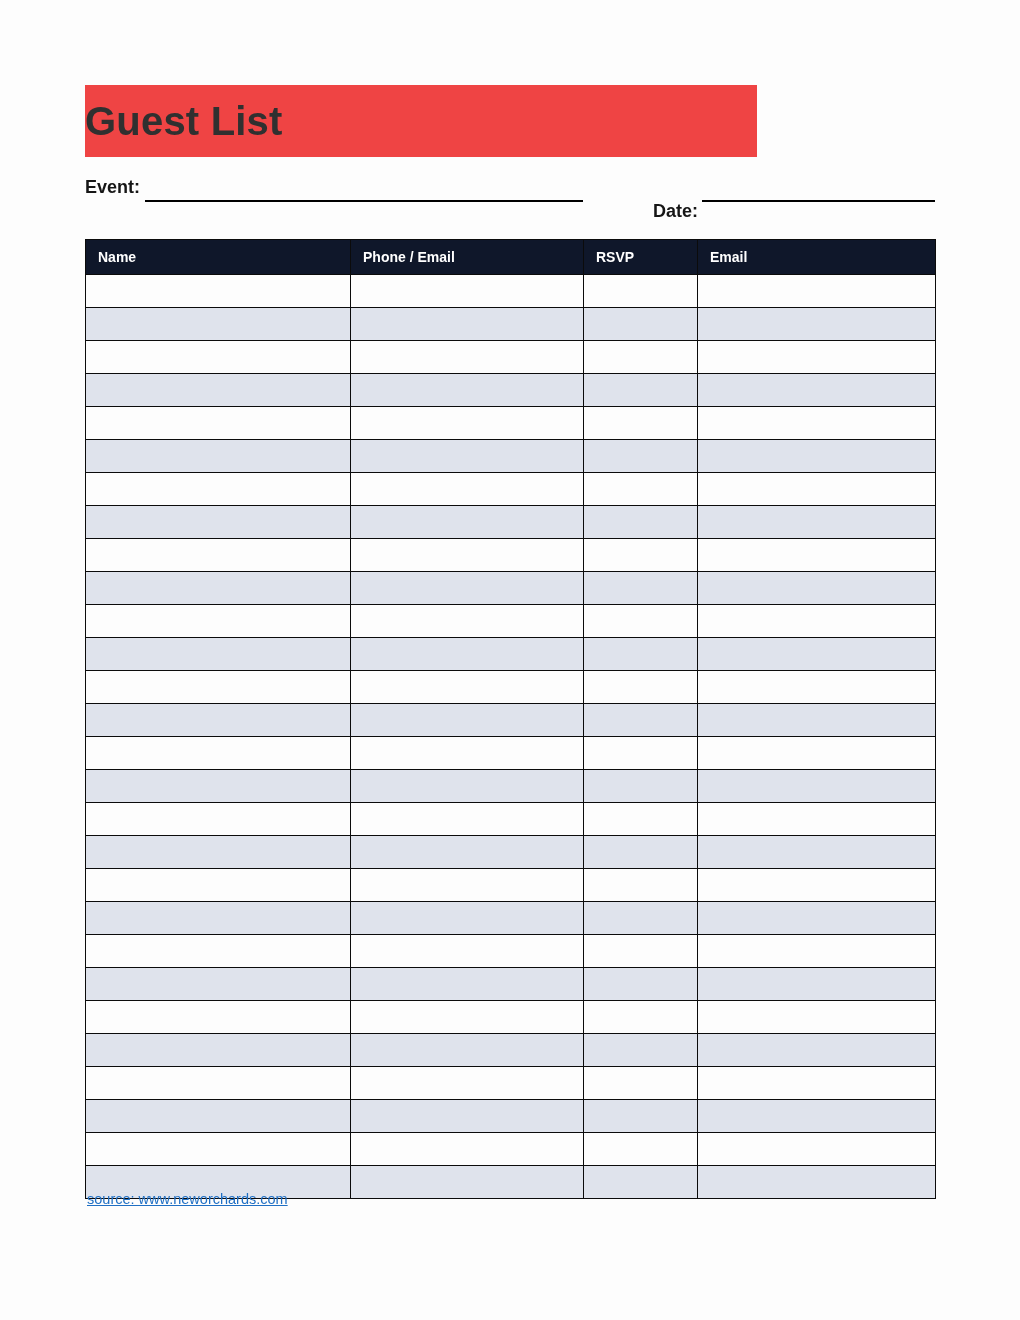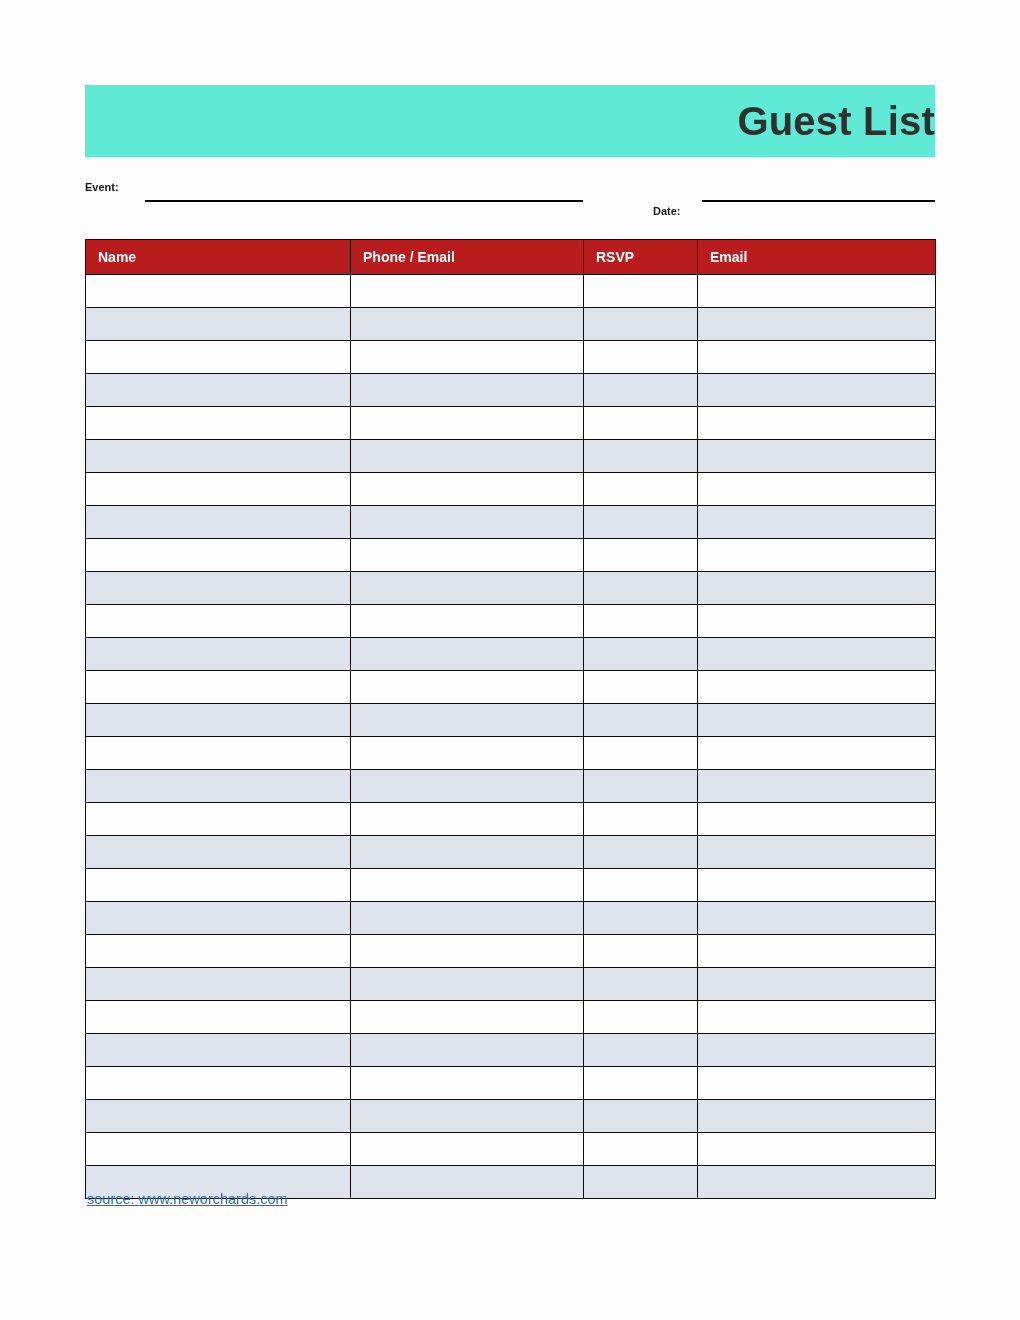--- a/index.html
+++ b/index.html
@@ -19,46 +19,46 @@
     width: 1020px;
     height: 1320px;
     box-sizing: border-box;
   }
 
   
   .title-banner {
     position: absolute;
     left: 85px;
     top: 85px;
-    width: 850px;
+    width: 672px;
     height: 72px;
-    background: #5eead4;
+    background: #ef4444;
     display: flex;
     align-items: center;
-    justify-content: flex-end;
+    justify-content: flex-start;
   }
   .title-text {
     font-size: 40px;
     font-weight: bold;
     color: #303030;
     letter-spacing: 0.2px;
     line-height: 1;
   }
 
   
   .meta-row {
     position: absolute;
     left: 85px;
     top: 178px;
     width: 850px;
     height: 26px;
   }
   .meta-label {
     position: absolute;
-    font-size: 11px;
+    font-size: 18px;
     font-weight: bold;
     color: #161616;
     top: 0px;
     line-height: 18px;
     white-space: nowrap;
   }
   .meta-rule {
     position: absolute;
     border-bottom: 2px solid #000;
     top: 22px;
@@ -77,21 +77,21 @@
     border-collapse: collapse;
     table-layout: fixed;
   }
   .guest-table th,
   .guest-table td {
     border: 1.6px solid #0b0b0b;
     padding: 0;
     margin: 0;
   }
   .guest-table thead th {
-    background: #b91c1c;
+    background: #0f172a;
     color: #ffffff;
     font-size: 14px;
     font-weight: bold;
     text-align: left;
     height: 34px;
     padding: 0 0 0 12px;
     border-color: #0b0b0b;
     white-space: nowrap;
   }
   .guest-table tbody tr { height: 32px; }

